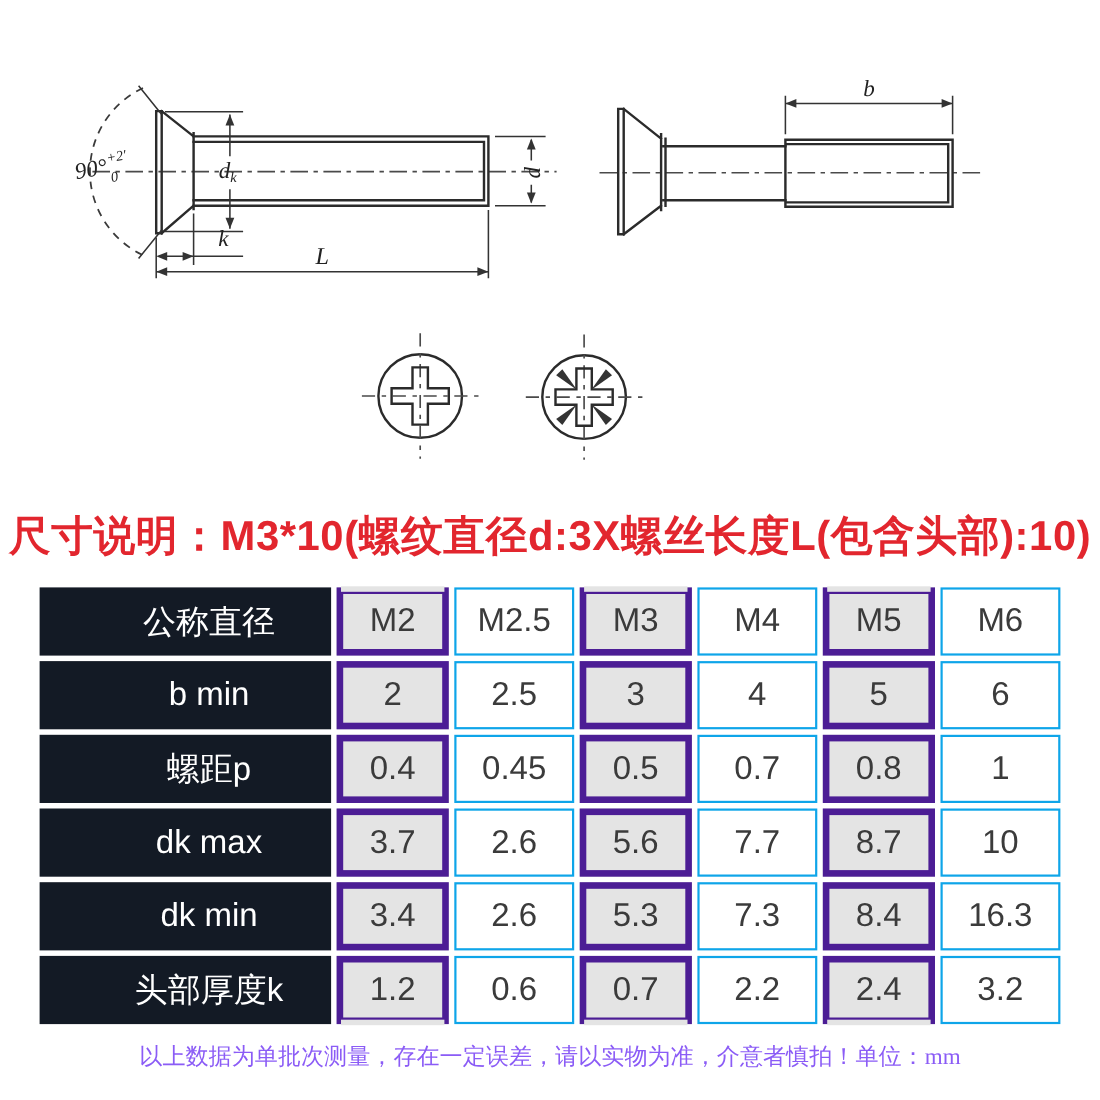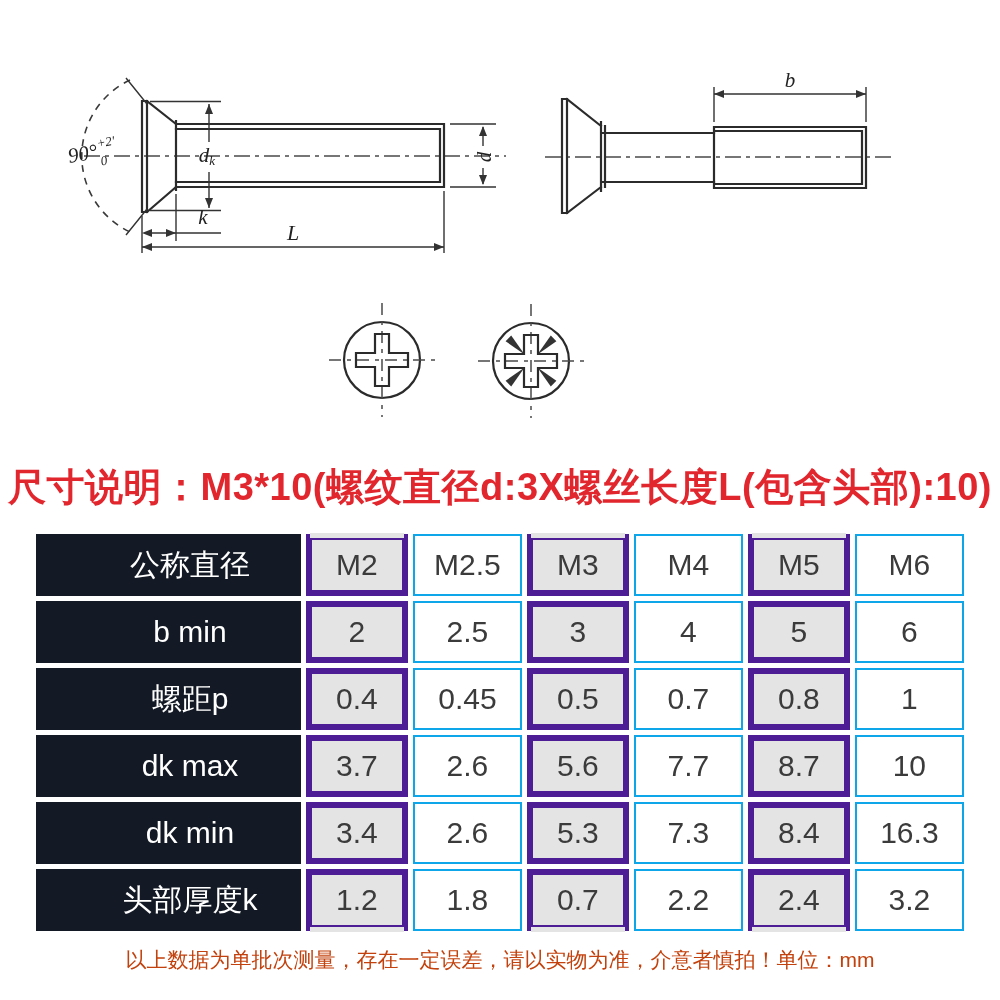--- a/index.html
+++ b/index.html
@@ -27,21 +27,21 @@
            color:#3b3b3b;position:relative;padding:0;}
   .spec td.lbl{background:#131a25;color:#ffffff;width:27.6%;border:none;padding-left:43px;}
   .spec td.g{background:#e4e4e4;border:6px solid #4c1d95;width:11.1%;}
   .spec td.w{background:#ffffff;border:2px solid #0ea5e9;width:12.9%;}
   .spec tr:first-child td.g::before{content:"";position:absolute;top:-7px;left:-2px;
         right:-2px;height:5px;background:#e4e4e4;}
   .spec tr:last-child td.g::after{content:"";position:absolute;bottom:-7px;left:-2px;
         right:-2px;height:5px;background:#e4e4e4;}
 
   
-  .footer{margin-top:10px;text-align:center;font-size:21px;color:#c2410c;}
+  .footer{margin-top:10px;text-align:center;font-size:21px;color:#8b5cf6;font-family:Liberation Serif, serif;}
 </style>
 </head>
 <body>
 
 <div class="drawing-wrap">
 <svg viewBox="0 0 1000 450" width="1000" height="450">
 
   <g>
     <path class="centerline" d="M84,156 L506,156"></path>
 
@@ -161,21 +161,21 @@
     <td class="g">3.4</td>
     <td class="w">2.6</td>
     <td class="g">5.3</td>
     <td class="w">7.3</td>
     <td class="g">8.4</td>
     <td class="w">16.3</td>
   </tr>
   <tr>
     <td class="lbl">头部厚度k</td>
     <td class="g">1.2</td>
-    <td class="w">1.8</td>
+    <td class="w">0.6</td>
     <td class="g">0.7</td>
     <td class="w">2.2</td>
     <td class="g">2.4</td>
     <td class="w">3.2</td>
   </tr>
   </tbody>
 </table>
 
 <div class="footer">以上数据为单批次测量，存在一定误差，请以实物为准，介意者慎拍！单位：mm</div>
 

